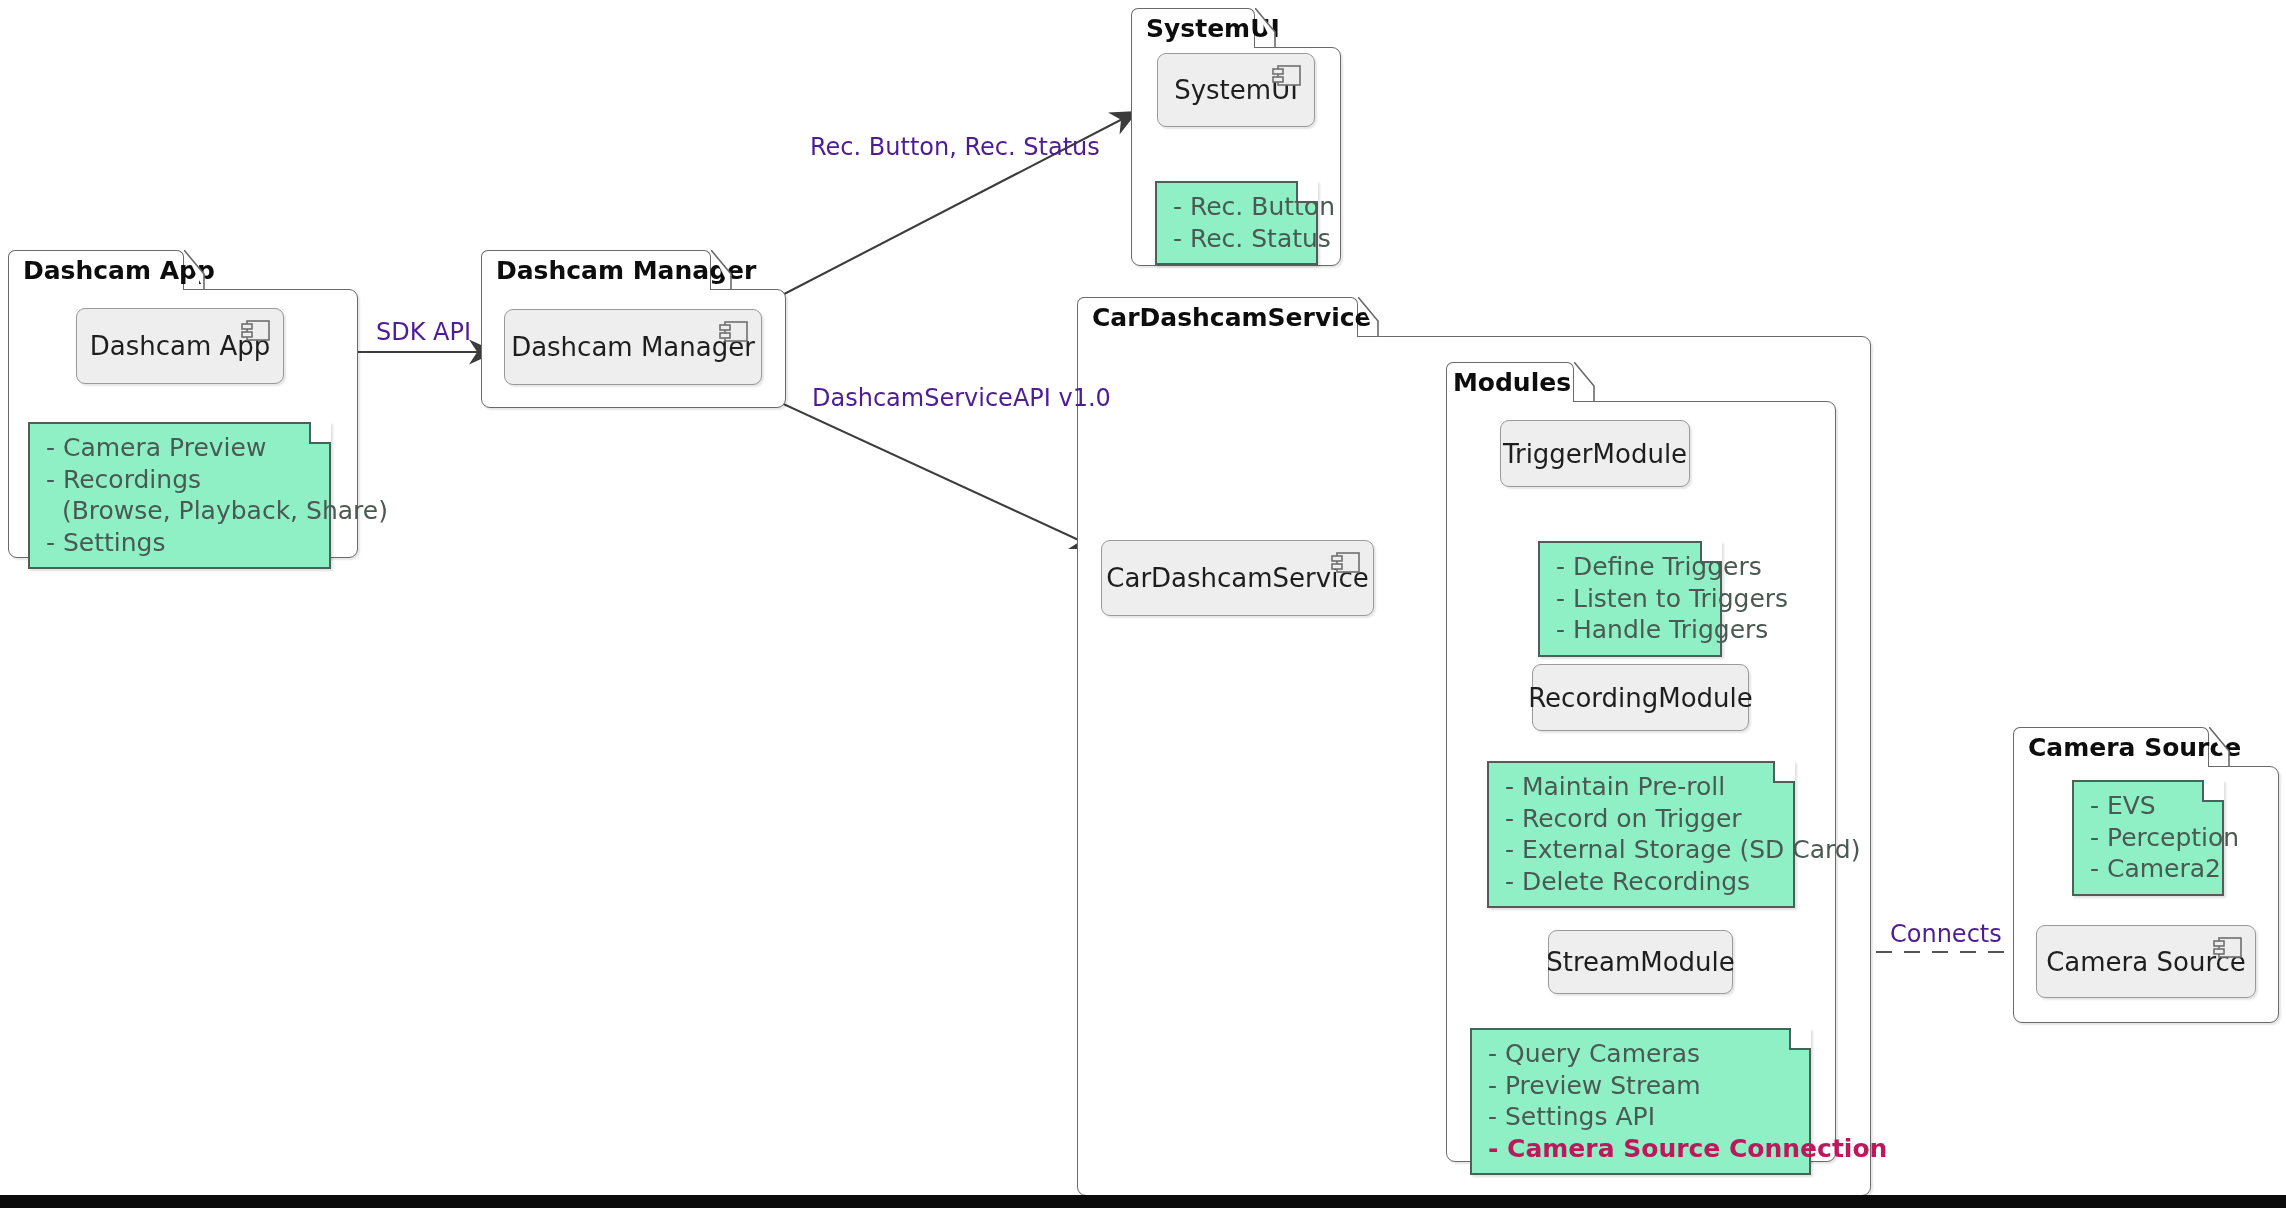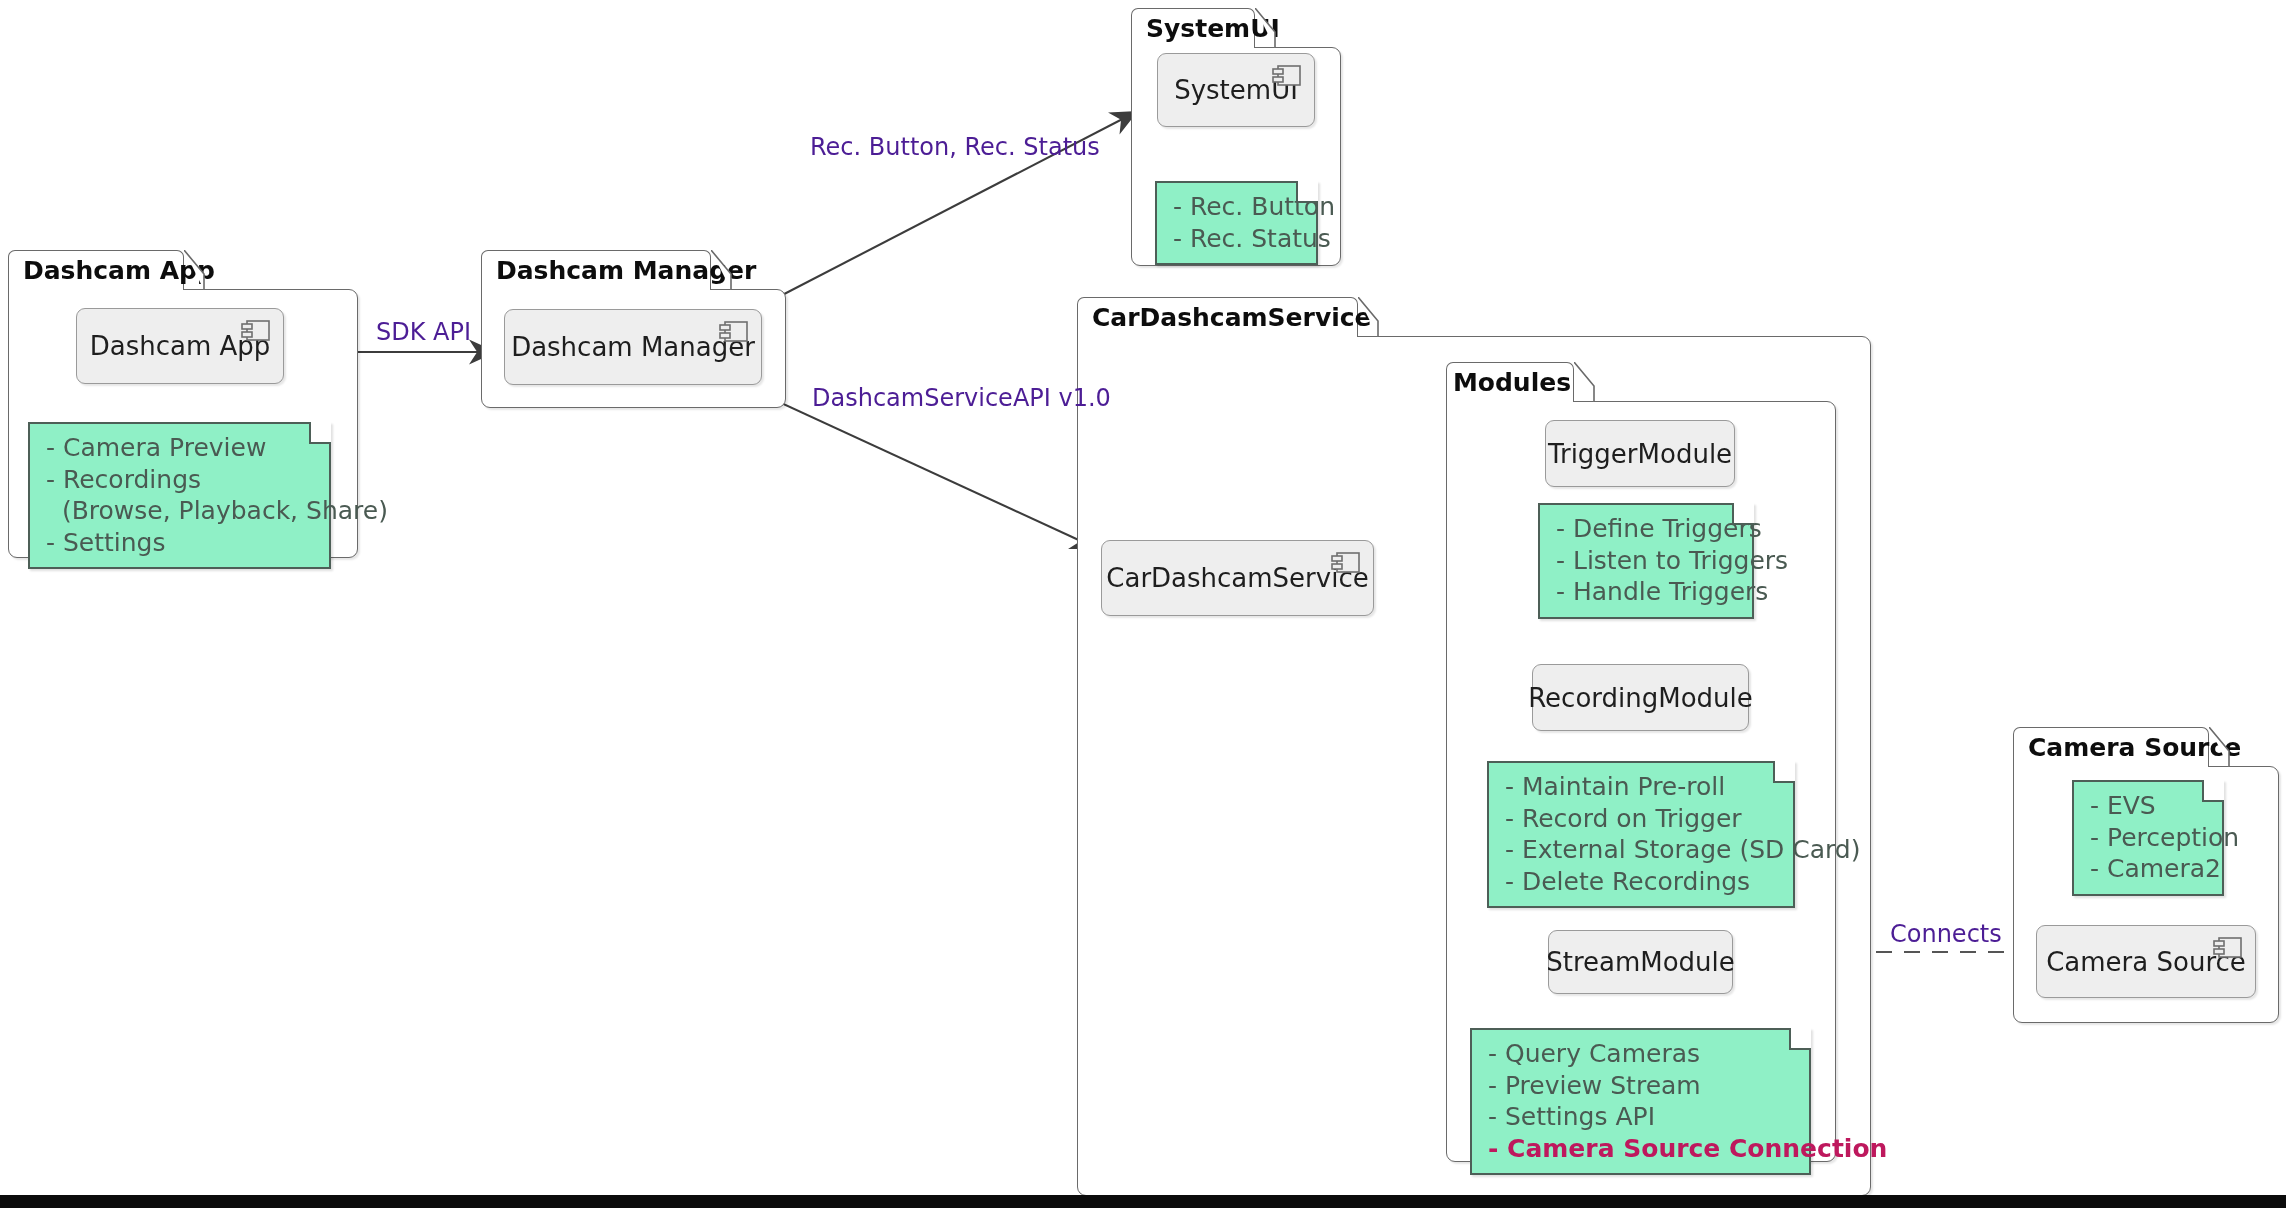--- a/index.html
+++ b/index.html
@@ -277,24 +277,24 @@
       <span>Modules</span>
     </div>
     <div class="pkg-tab-slant" style="left:128px;">
       <svg width="22" height="40" viewBox="0 0 22 40">
           <path d="M0 0 L20 24 L20 40" fill="#fff" stroke="#6a6a6a" stroke-width="1.6"></path>
         </svg>
     </div>
     <div class="pkg-body" style="top:39px; width:390px; height:761px;"></div>
   </div>
 
-  <div class="comp" style="left:1545px; top:420px; width:190px; height:67px;">
+  <div class="comp" style="left:1500px; top:420px; width:190px; height:67px;">
     <span class="comp-label">TriggerModule</span>
   </div>
-  <div class="note" style="left:1538px; top:503px; width:216px;">
+  <div class="note" style="left:1538px; top:541px; width:184px;">
     <span class="note-fold"></span>
     <span class="note-line">- Define Triggers</span>
     <span class="note-line">- Listen to Triggers</span>
     <span class="note-line">- Handle Triggers</span>
   </div>
 
   <div class="comp" style="left:1532px; top:664px; width:217px; height:67px;">
     <span class="comp-label">RecordingModule</span>
   </div>
   <div class="note" style="left:1487px; top:761px; width:308px;">

